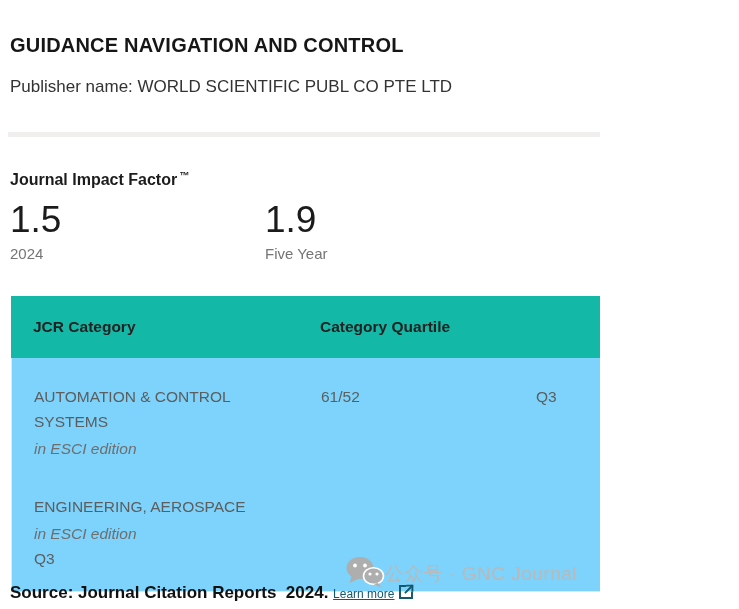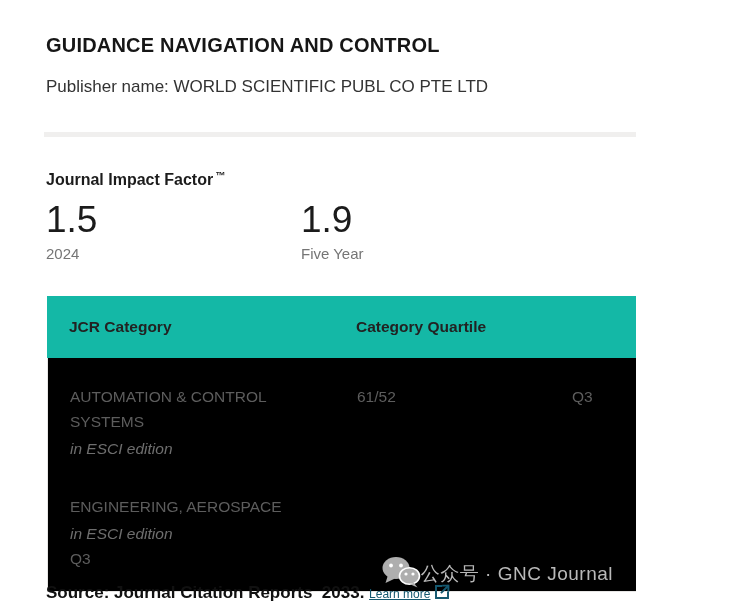--- a/index.html
+++ b/index.html
@@ -7,21 +7,20 @@
   body {
     font-family: "Liberation Sans", "DejaVu Sans", sans-serif;
     color: #1a1a1a;
   }
   .page {
     position: relative;
     width: 600px;
     height: 609px;
     background: #ffffff;
     overflow: hidden;
-    margin-left: 36px;
   }
 
   
   .journal-title {
     position: absolute;
     left: 10px; top: 34px;
     font-size: 20px;
     font-weight: 700;
     letter-spacing: 0.2px;
     color: #161616;
@@ -81,21 +80,21 @@
     align-items: center;
     height: 62px;
     background: #14b8a6;
   }
   .t-header .cell {
     font-size: 15.5px;
     font-weight: 700;
     color: #222222;
   }
   .t-body {
-    background: #000000;
+    background: #7dd3fc;
     border: 1px solid #e7e6e5;
     border-top: none;
     min-height: 197px;
   }
   .t-row { display: flex; }
   .t-row.r0 { padding-top: 26px; }
   .t-row.r1 { padding-top: 33px; padding-bottom: 20px; flex-direction: column; }
   .cell { padding-left: 22px; }
   .col-category { width: 287px; }
   .col-rank { width: 215px; }
@@ -199,21 +198,21 @@
         <div class="cell col-category">
           <div class="cat-name">ENGINEERING, AEROSPACE</div>
           <div class="cat-edition">in ESCI edition</div>
         </div>
         <div class="cell col-quartile cell-value">Q3</div>
       </div>
     </div>
   </div>
 
   <div class="source-line">
-    <span class="source-text">Source: Journal Citation Reports  2033.</span>
+    <span class="source-text">Source: Journal Citation Reports  2024.</span>
     <a class="learn-more-link">Learn more</a><span class="external-link-icon"><svg width="18" height="18" viewBox="0 0 24 24" fill="none" stroke="#14586f" stroke-width="2.6" stroke-linecap="square">
           <path d="M11 4 H4 V20 H20 V13"></path>
           <path d="M13.5 3.5 H20.5 V10.5"></path>
           <path d="M20 4 L11.5 12.5"></path>
         </svg></span>
   </div>
 
   <div class="watermark">
     <span class="wechat-icon">
       <svg width="40" height="32" viewBox="0 0 40 32">

